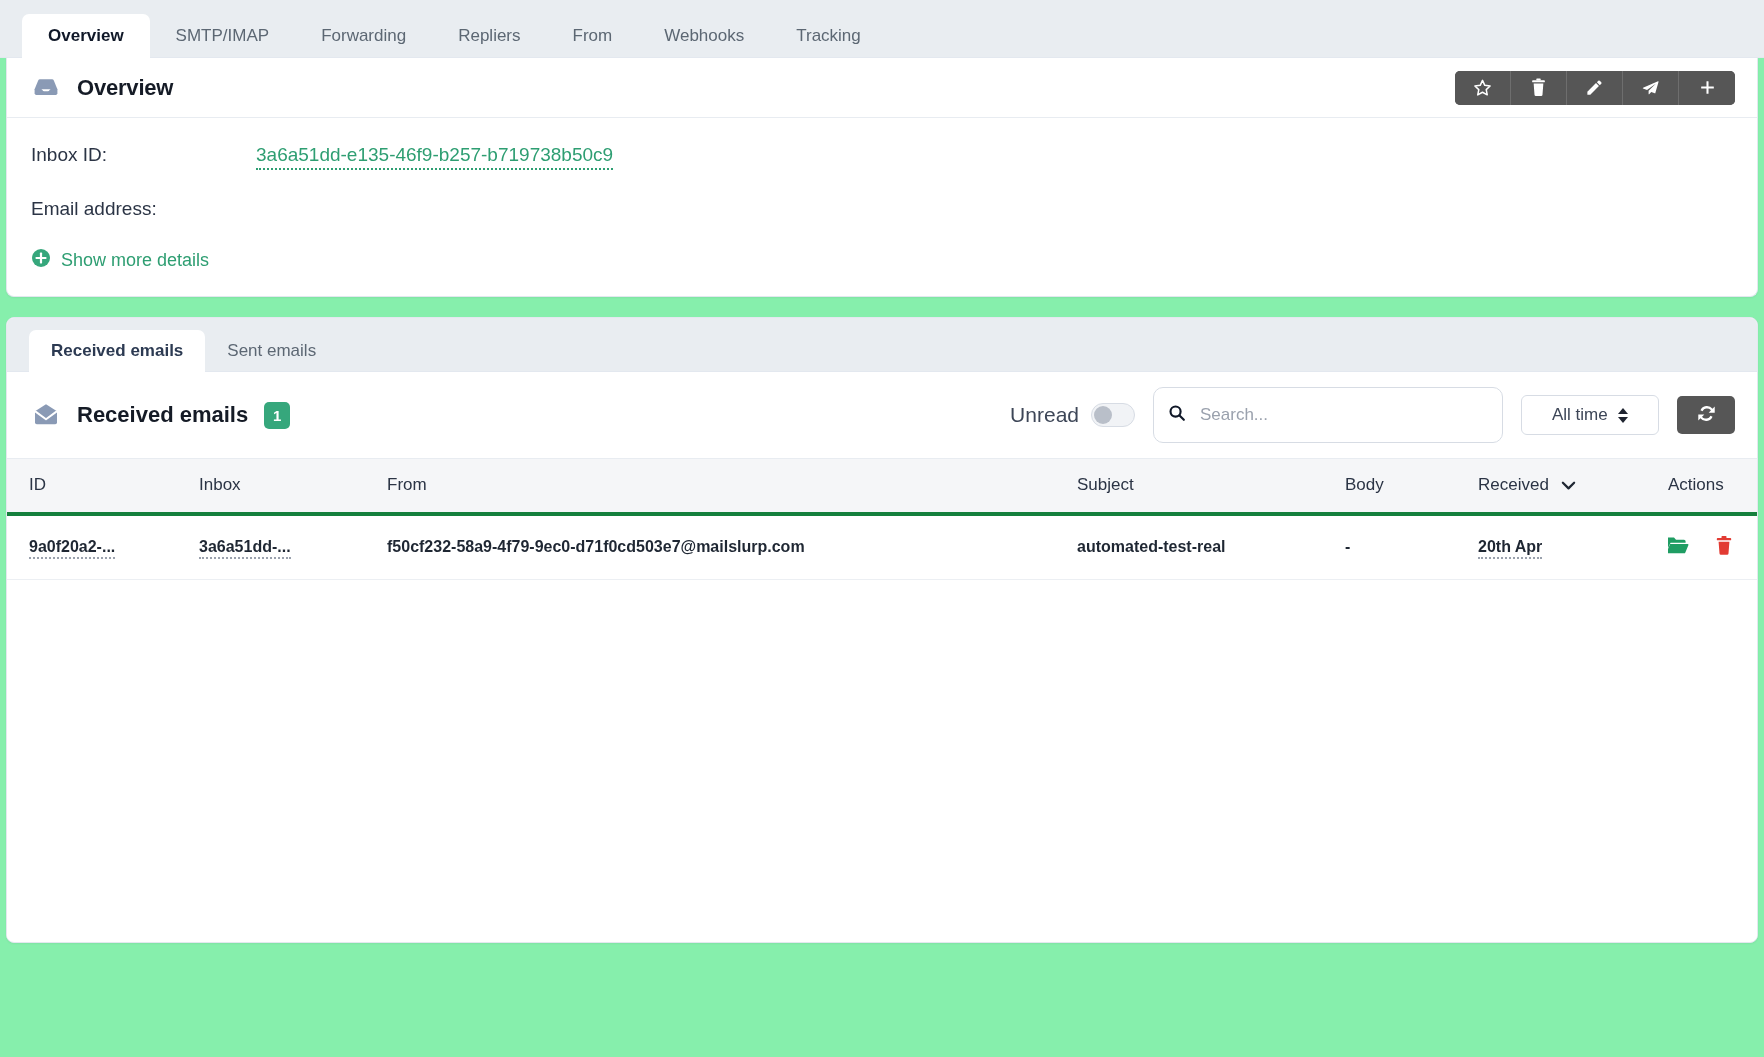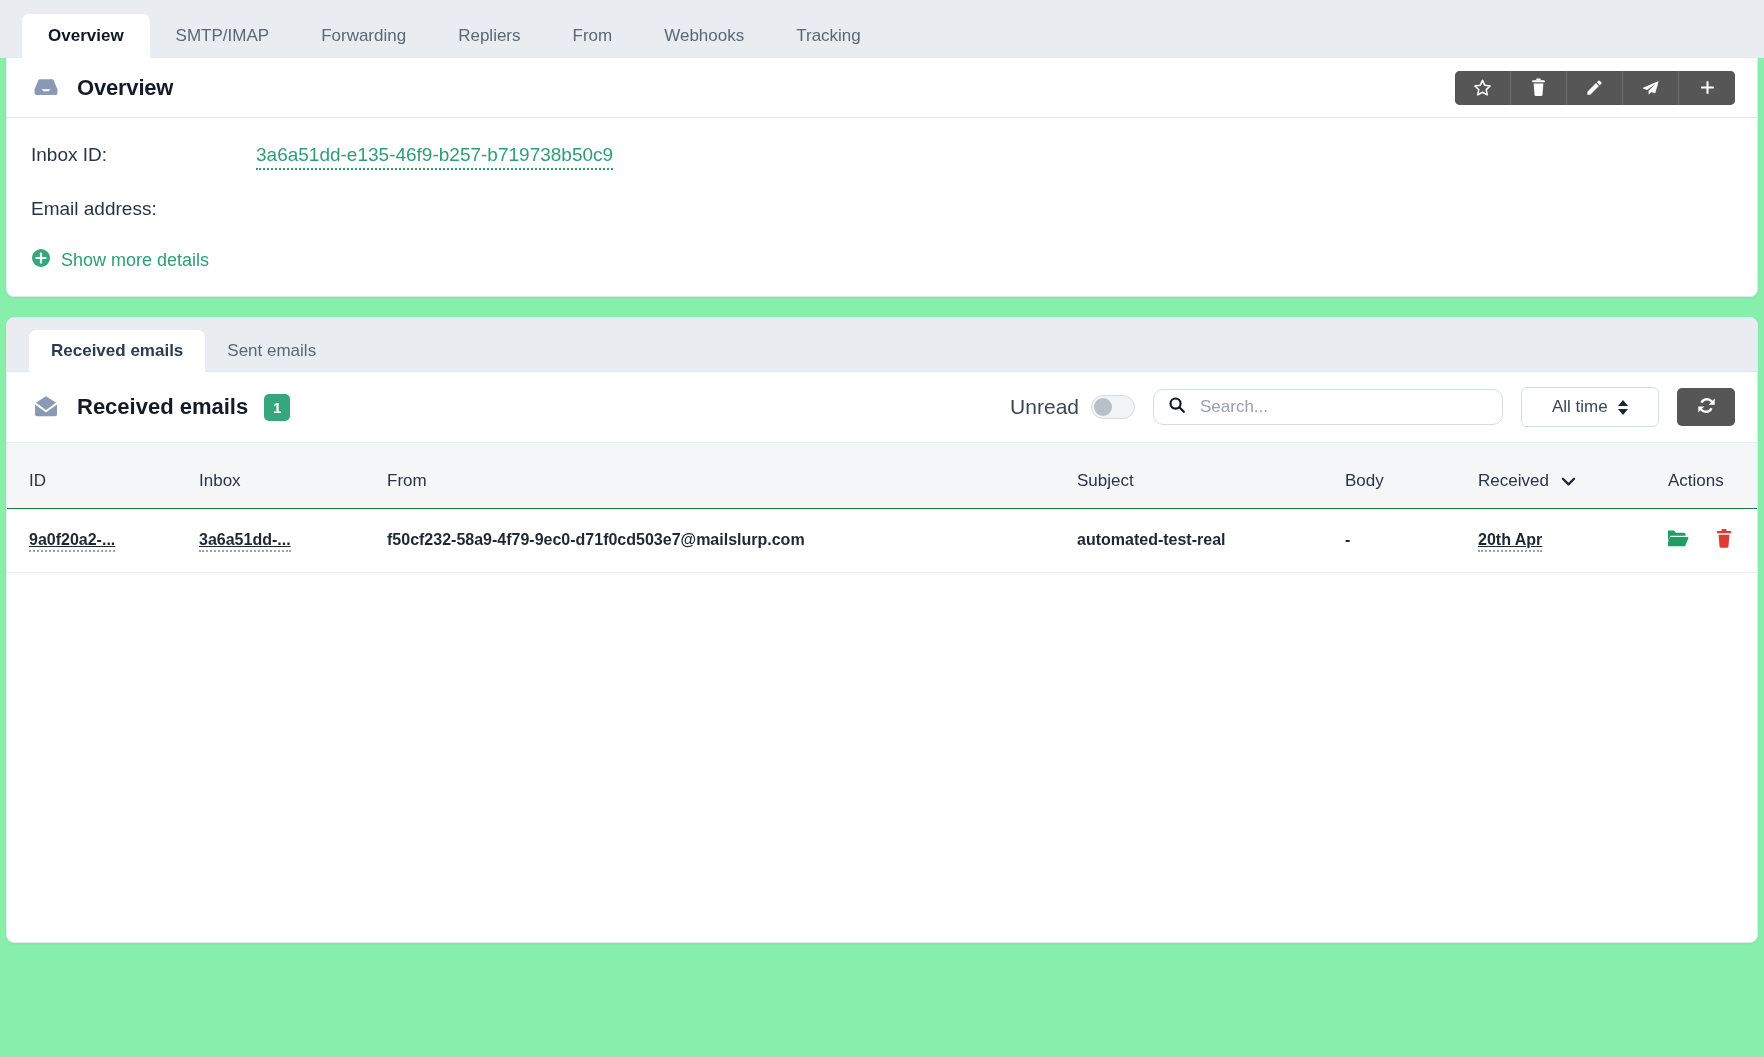--- a/index.html
+++ b/index.html
@@ -148,21 +148,21 @@
     position:relative;
     cursor:pointer;
   }
   .toggle .knob {
     position:absolute; left:2px; top:2px;
     width:18px; height:18px; border-radius:50%;
     background:#b9bfc9;
   }
 
   .search-box {
-    width:350px; height:36px;
+    width:350px; height:56px;
     border:1px solid #d7dce4;
     border-radius:10px;
     display:flex; align-items:center;
     gap:12px; padding:0 14px;
     background:#fff;
   }
   .search-box input {
     border:none; outline:none;
     font-size:17px; color:#6b7280;
     width:100%;
@@ -190,26 +190,26 @@
     background:#565656;border-radius:5px;
     display:flex;align-items:center;justify-content:center;
     cursor:pointer;
   }
 
   
   table.emails { width:100%; border-collapse:collapse; table-layout:fixed; }
   table.emails thead th {
     background:#f5f6f8;
     border-top:1px solid #e8ecf1;
-    border-bottom:1px solid #15803d;
+    border-bottom:4px solid #15803d;
     text-align:left;
     font-weight:normal;
     font-size:17px;
     color:#2b3445;
-    padding:28px 0 16px 0;
+    padding:16px 0 16px 0;
     height:54px;
     white-space:nowrap;
   }
   table.emails tbody td {
     border-bottom:1px solid #eceff3;
     font-size:16px;
     font-weight:bold;
     color:#1f2733;
     padding:19px 0 19px 0;
     height:62px;
@@ -223,21 +223,20 @@
   .c-subject{ width:268px; }
   .c-body   { width:133px; }
   .c-recv   { width:190px; }
   .c-actions{ width:auto; padding-right:24px !important; }
   thead .c-actions { text-align:right;margin-left:28px; }
 
   .trunc-link {
     border-bottom:2px dotted #9aa1ad;
     padding-bottom:2px;
     cursor:pointer;
-    text-decoration:underline;
   }
   .sort-caret { display:inline-block; margin-left:7px; vertical-align:middle; }
   .row-actions { display:flex; align-items:center; justify-content:flex-end; gap:26px; }
   .act-ic { cursor:pointer; display:block; }
 
   .table-empty { background:#fff; }
 </style>
 </head>
 <body>
 

